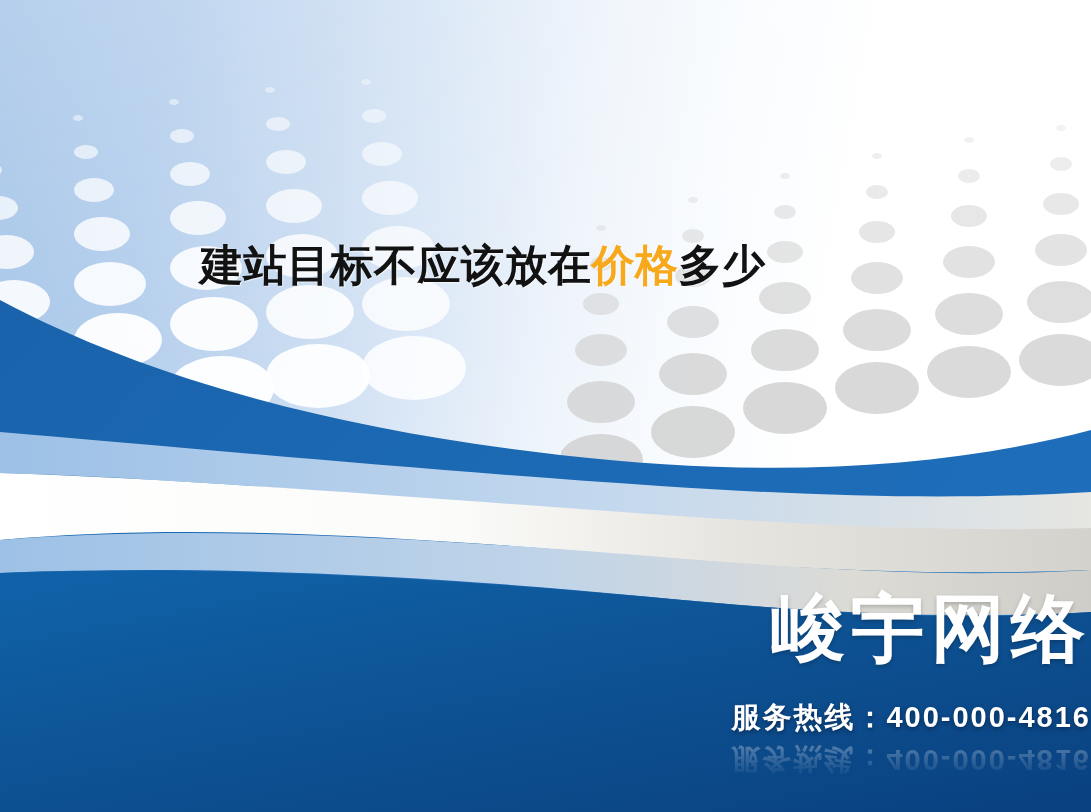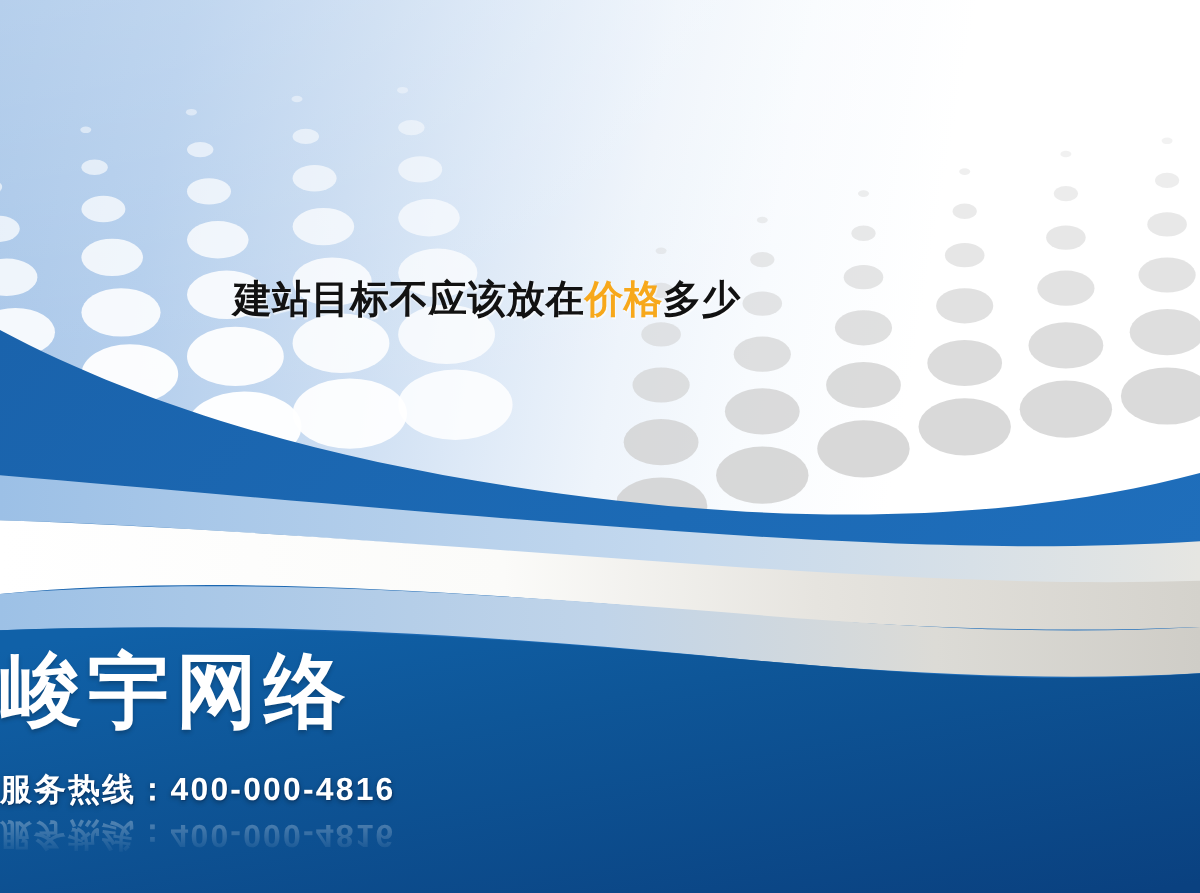--- a/index.html
+++ b/index.html
@@ -57,22 +57,22 @@
 
   
   .headline-block {
     position: absolute;
     left: 0;
     top: 236px;
     width: 1091px;
     z-index: 6;
   }
   .headline {
-    margin: 16px;
-    font-size: 35px;
+    margin: 4px;
+    font-size: 43px;
     line-height: 1.18;
     letter-spacing: 0.5px;
     color: #121212;
     white-space: nowrap;
   }
   .headline .hl-accent { color: #f7a81b; }
 
   .hl-1 {
     font-weight: 700;
     padding-left: 196px;
@@ -86,21 +86,21 @@
   }
 
   
   .brand-block {
     position: absolute;
     left: 0;
     bottom: 0;
     width: 1091px;
     height: 240px;
     z-index: 7;
-    text-align: left;
+    text-align: right;
   }
   .brand-name {
     position: absolute;
     left: 0; right: 0;
     top: 8px;
     font-size: 74px;
     font-weight: 700;
     letter-spacing: 6px;
     color: #ffffff;
     text-shadow: 0 2px 4px rgba(0,0,0,0.22);

